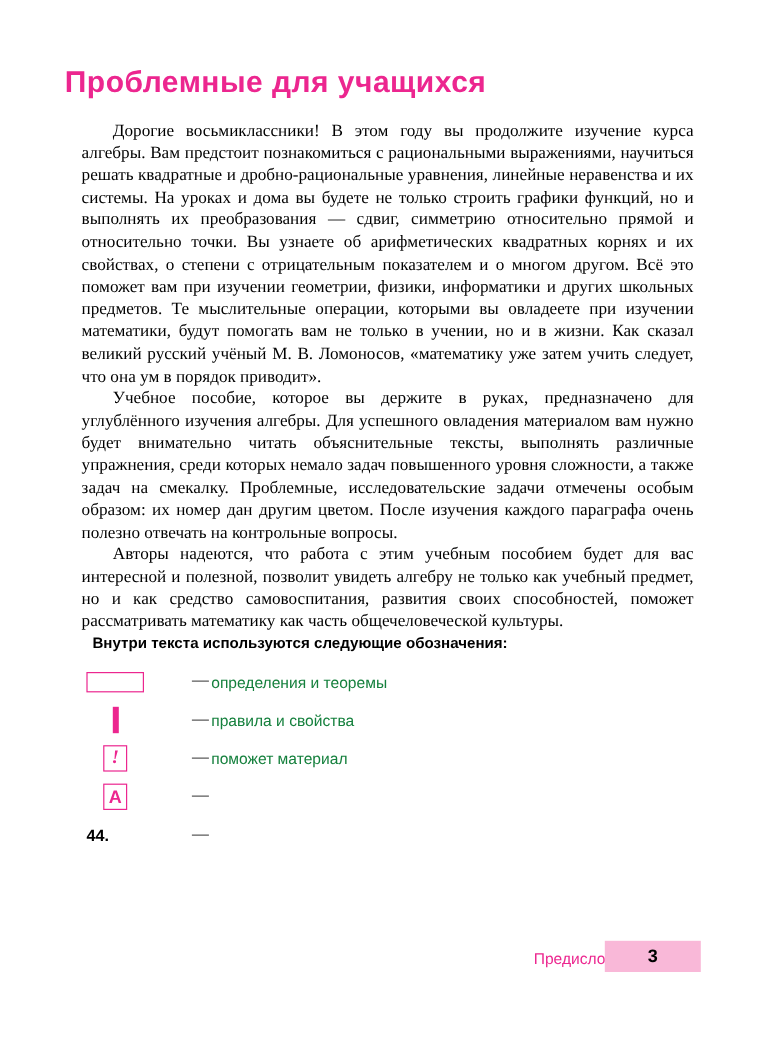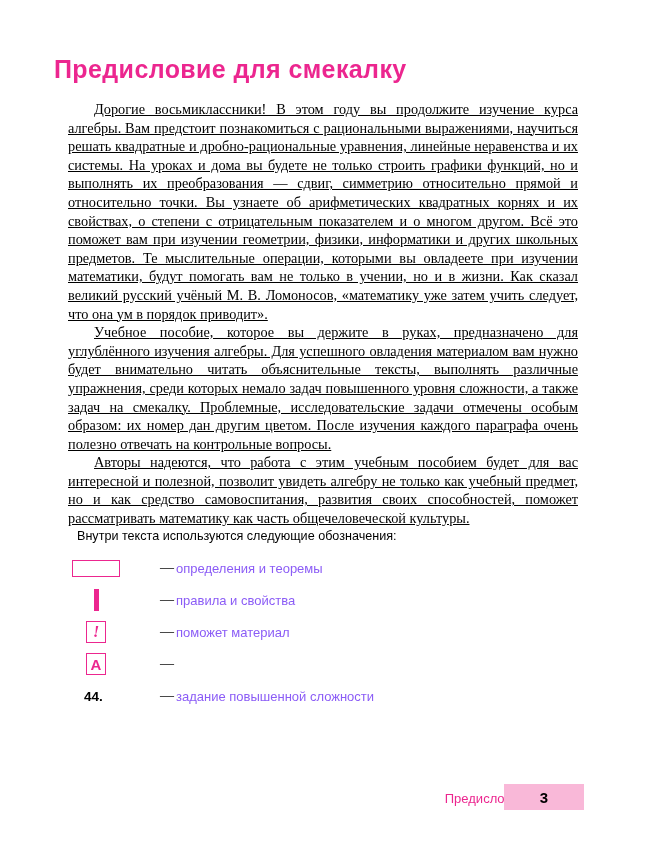--- a/index.html
+++ b/index.html
@@ -38,28 +38,27 @@
     top: 100px;
     width: 510px;
     font-size: 14.3px;
     line-height: 18.6px;
     text-align: justify;
     text-justify: inter-word;
   }
   .body-text p {
     margin: 0;
     text-indent: 26px;
-    text-decoration: underline;
   }
   .notice-title {
     position: absolute;
     left: 77px;
     top: 529px;
     font-family: "Liberation Sans", sans-serif;
-    font-weight: normal;
+    font-weight: bold;
     font-size: 12.6px;
     color: #000;
     white-space: nowrap;
   }
   .legend {
     position: absolute;
     left: 68px;
     top: 552px;
     width: 500px;
   }
@@ -79,21 +78,21 @@
   }
   .legend-dash {
     width: 16px;
     flex: none;
     font-size: 14px;
     font-family: "Liberation Serif", serif;
   }
   .legend-label {
     font-family: "Liberation Sans", sans-serif;
     font-size: 13px;
-    color: #8b5cf6;
+    color: #15803d;
     white-space: nowrap;
   }
   
   .mk-rect {
     width: 48px;
     height: 17px;
     border: 1.6px solid #ec268f;
     box-sizing: border-box;
   }
   .mk-bar {
@@ -129,21 +128,21 @@
     display: flex;
     align-items: center;
     justify-content: center;
     margin-left: 14px;
   }
   .mk-num {
     font-family: "Liberation Sans", sans-serif;
     font-weight: bold;
     font-size: 13.5px;
     color: #000;
-    margin-left: 12px;
+    margin-left: 0;
   }
   .footer-label {
     position: absolute;
     right: 124px;
     top: 791px;
     font-family: "Liberation Sans", sans-serif;
     font-size: 13px;
     color: #ec268f;
   }
   .footer-box {
@@ -167,21 +166,21 @@
     font-weight: bold;
     font-size: 15px;
     color: #000;
   }
 </style>
 </head>
 <body>
 
 <div class="page">
 
-  <div class="title">Предисловие  для  смекалку</div>
+  <div class="title">Проблемные  для  учащихся</div>
 
   <div class="body-text">
     <p>Дорогие восьмиклассники! В этом году вы продолжите изучение курса алгебры. Вам предстоит познакомиться с рациональными выражениями, научиться решать квадратные и дробно-рациональные уравнения, линейные неравенства и их системы. На уроках и дома вы будете не только строить графики функций, но и выполнять их преобразования — сдвиг, симметрию относительно прямой и относительно точки. Вы узнаете об арифметических квадратных корнях и их свойствах, о степени с отрицательным показателем и о многом другом. Всё это поможет вам при изучении геометрии, физики, информатики и других школьных предметов. Те мыслительные операции, которыми вы овладеете при изучении математики, будут помогать вам не только в учении, но и в жизни. Как сказал великий русский учёный М. В. Ломоносов, «математику уже затем учить следует, что она ум в порядок приводит».</p>
     <p>Учебное пособие, которое вы держите в руках, предназначено для углублённого изучения алгебры. Для успешного овладения материалом вам нужно будет внимательно читать объяснительные тексты, выполнять различные упражнения, среди которых немало задач повышенного уровня сложности, а также задач на смекалку. Проблемные, исследовательские задачи отмечены особым образом: их номер дан другим цветом. После изучения каждого параграфа очень полезно отвечать на контрольные вопросы.</p>
     <p>Авторы надеются, что работа с этим учебным пособием будет для вас интересной и полезной, позволит увидеть алгебру не только как учебный предмет, но и как средство самовоспитания, развития своих способностей, поможет рассматривать математику как часть общечеловеческой культуры.</p>
   </div>
 
   <div class="notice-title">Внутри текста используются следующие обозначения:</div>
 
   <div class="legend">
@@ -215,21 +214,20 @@
         <span class="mk-alg">A</span>
       </span>
       <span class="legend-dash">—</span>
     </div>
 
     <div class="legend-row">
       <span class="legend-mark">
         <span class="mk-num">44.</span>
       </span>
       <span class="legend-dash">—</span>
-      <span class="legend-label">задание повышенной сложности</span>
     </div>
 
   </div>
 
   <div class="footer-label">Предисловие</div>
   <div class="footer-box"></div>
   <div class="footer-page">3</div>
 
 </div>
 

